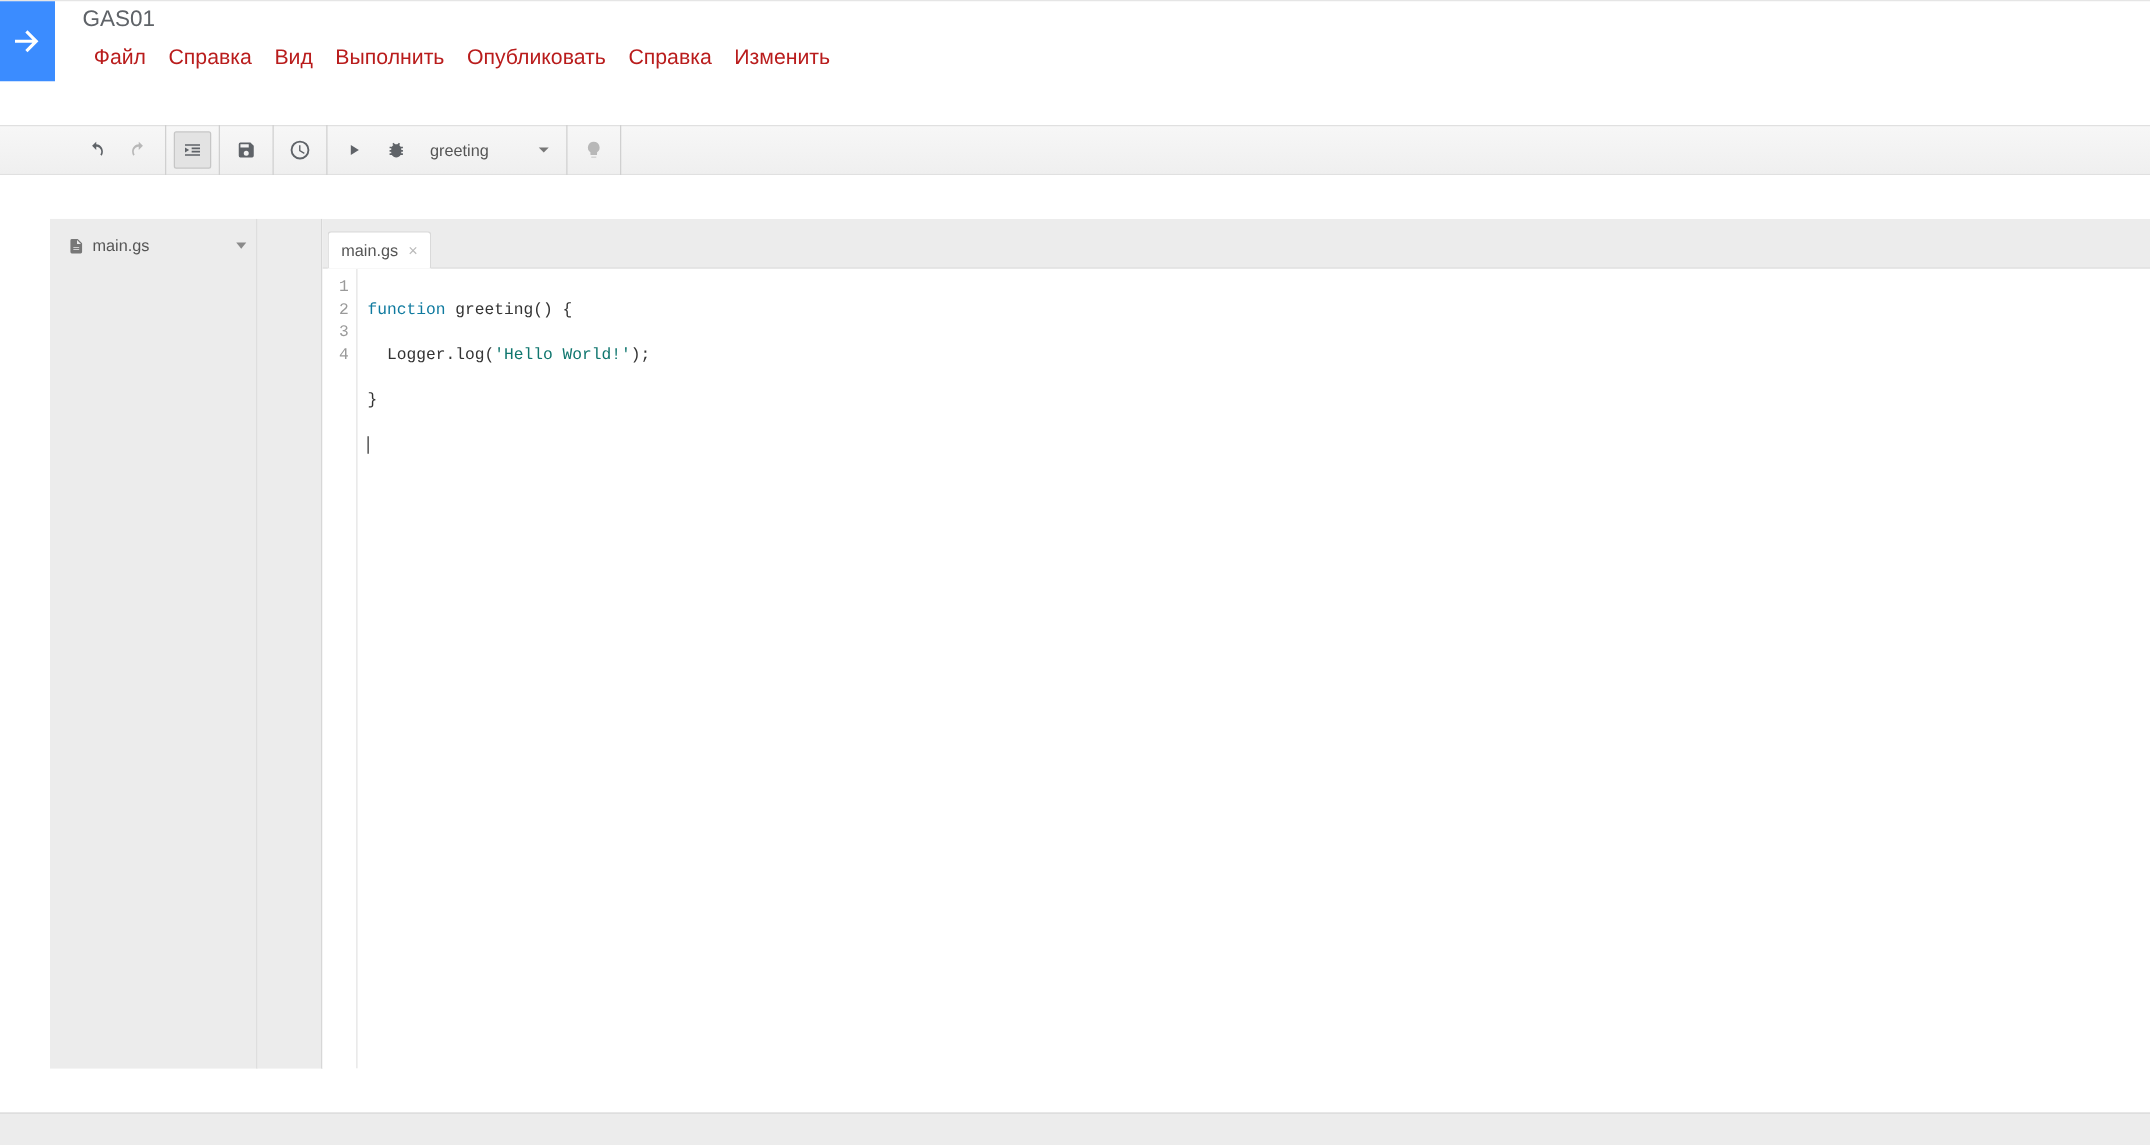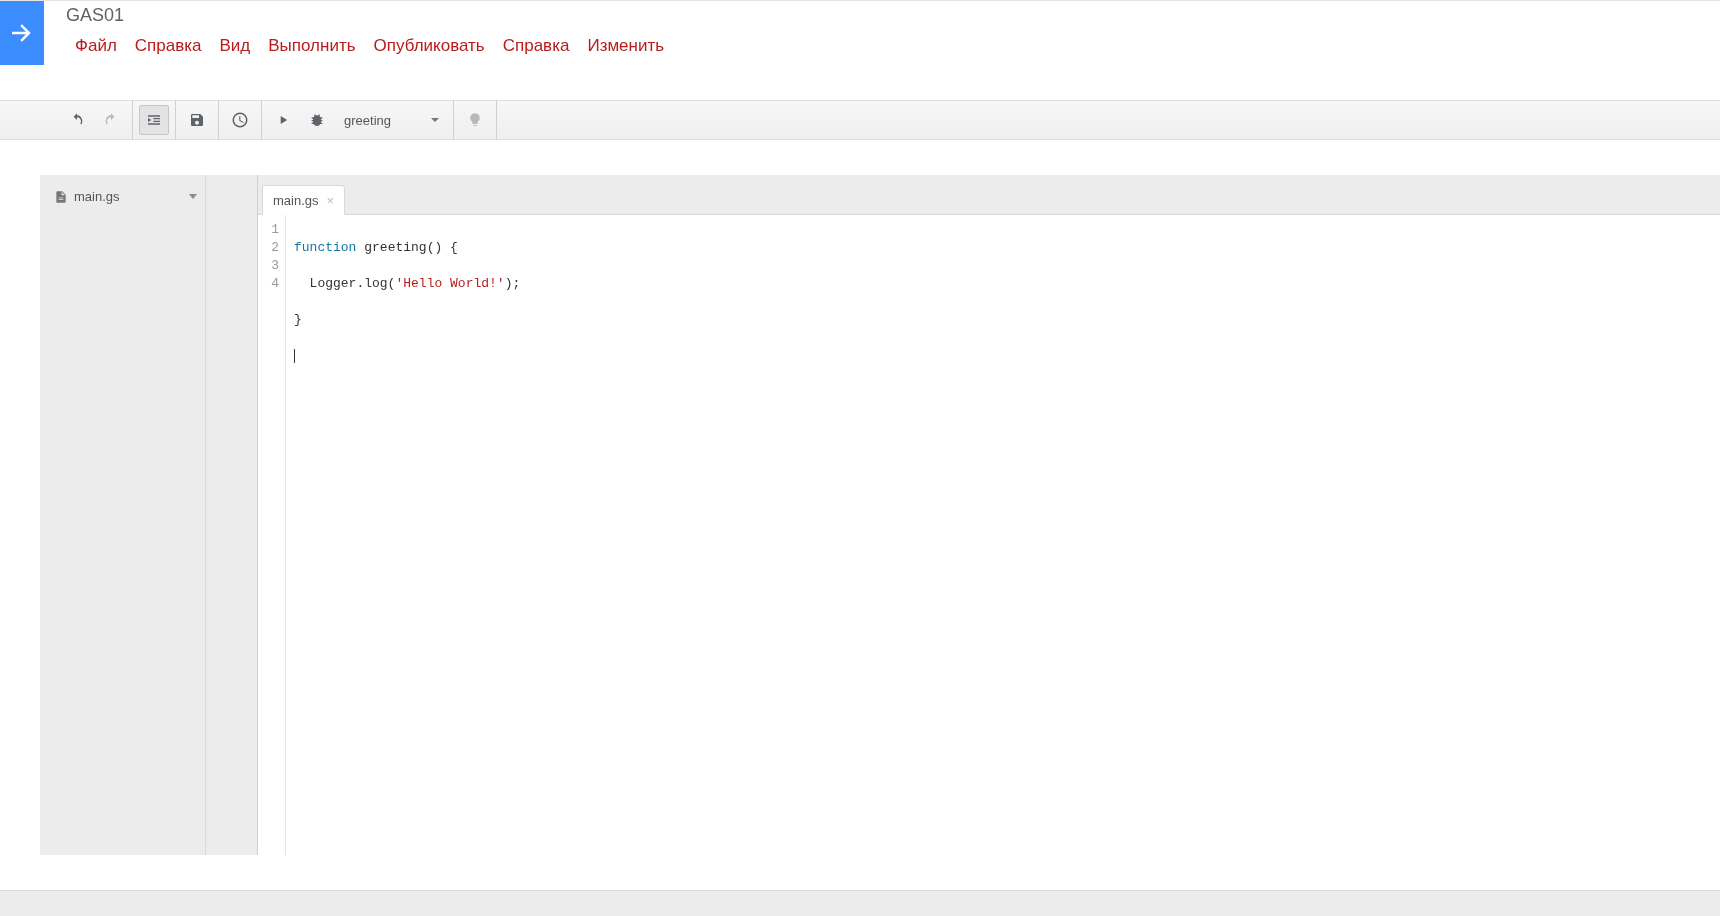--- a/index.html
+++ b/index.html
@@ -75,21 +75,21 @@
     width:28px; text-align:right; padding:6px 6px 0 0; color:#9a9a9a;
     font-family:"Courier New",monospace; font-size:13px; line-height:18px;
     border-right:1px solid #e3e3e3; user-select:none; background:#fff;
   }
   .code {
     padding:6px 0 11px 8px; font-family:"Courier New",monospace; font-size:13px;
     line-height:18px; white-space:pre; color:#333;
   }
   .kw { color:#0f7a9f; }
   .fn { color:#333; }
-  .str { color:#b91c1c; }
+  .str { color:#0f766e; }
   .cursor-line::after{
     content:""; display:inline-block; width:1px; height:14px; background:#333; vertical-align:middle;
     animation: blink 1s step-end infinite;
   }
   @keyframes blink { 50% { opacity:0; } }
 
   .footer { height:26px; background:#ececec; border-top:1px solid #d9d9d9; }
 
   svg { display:block; }
 </style>

